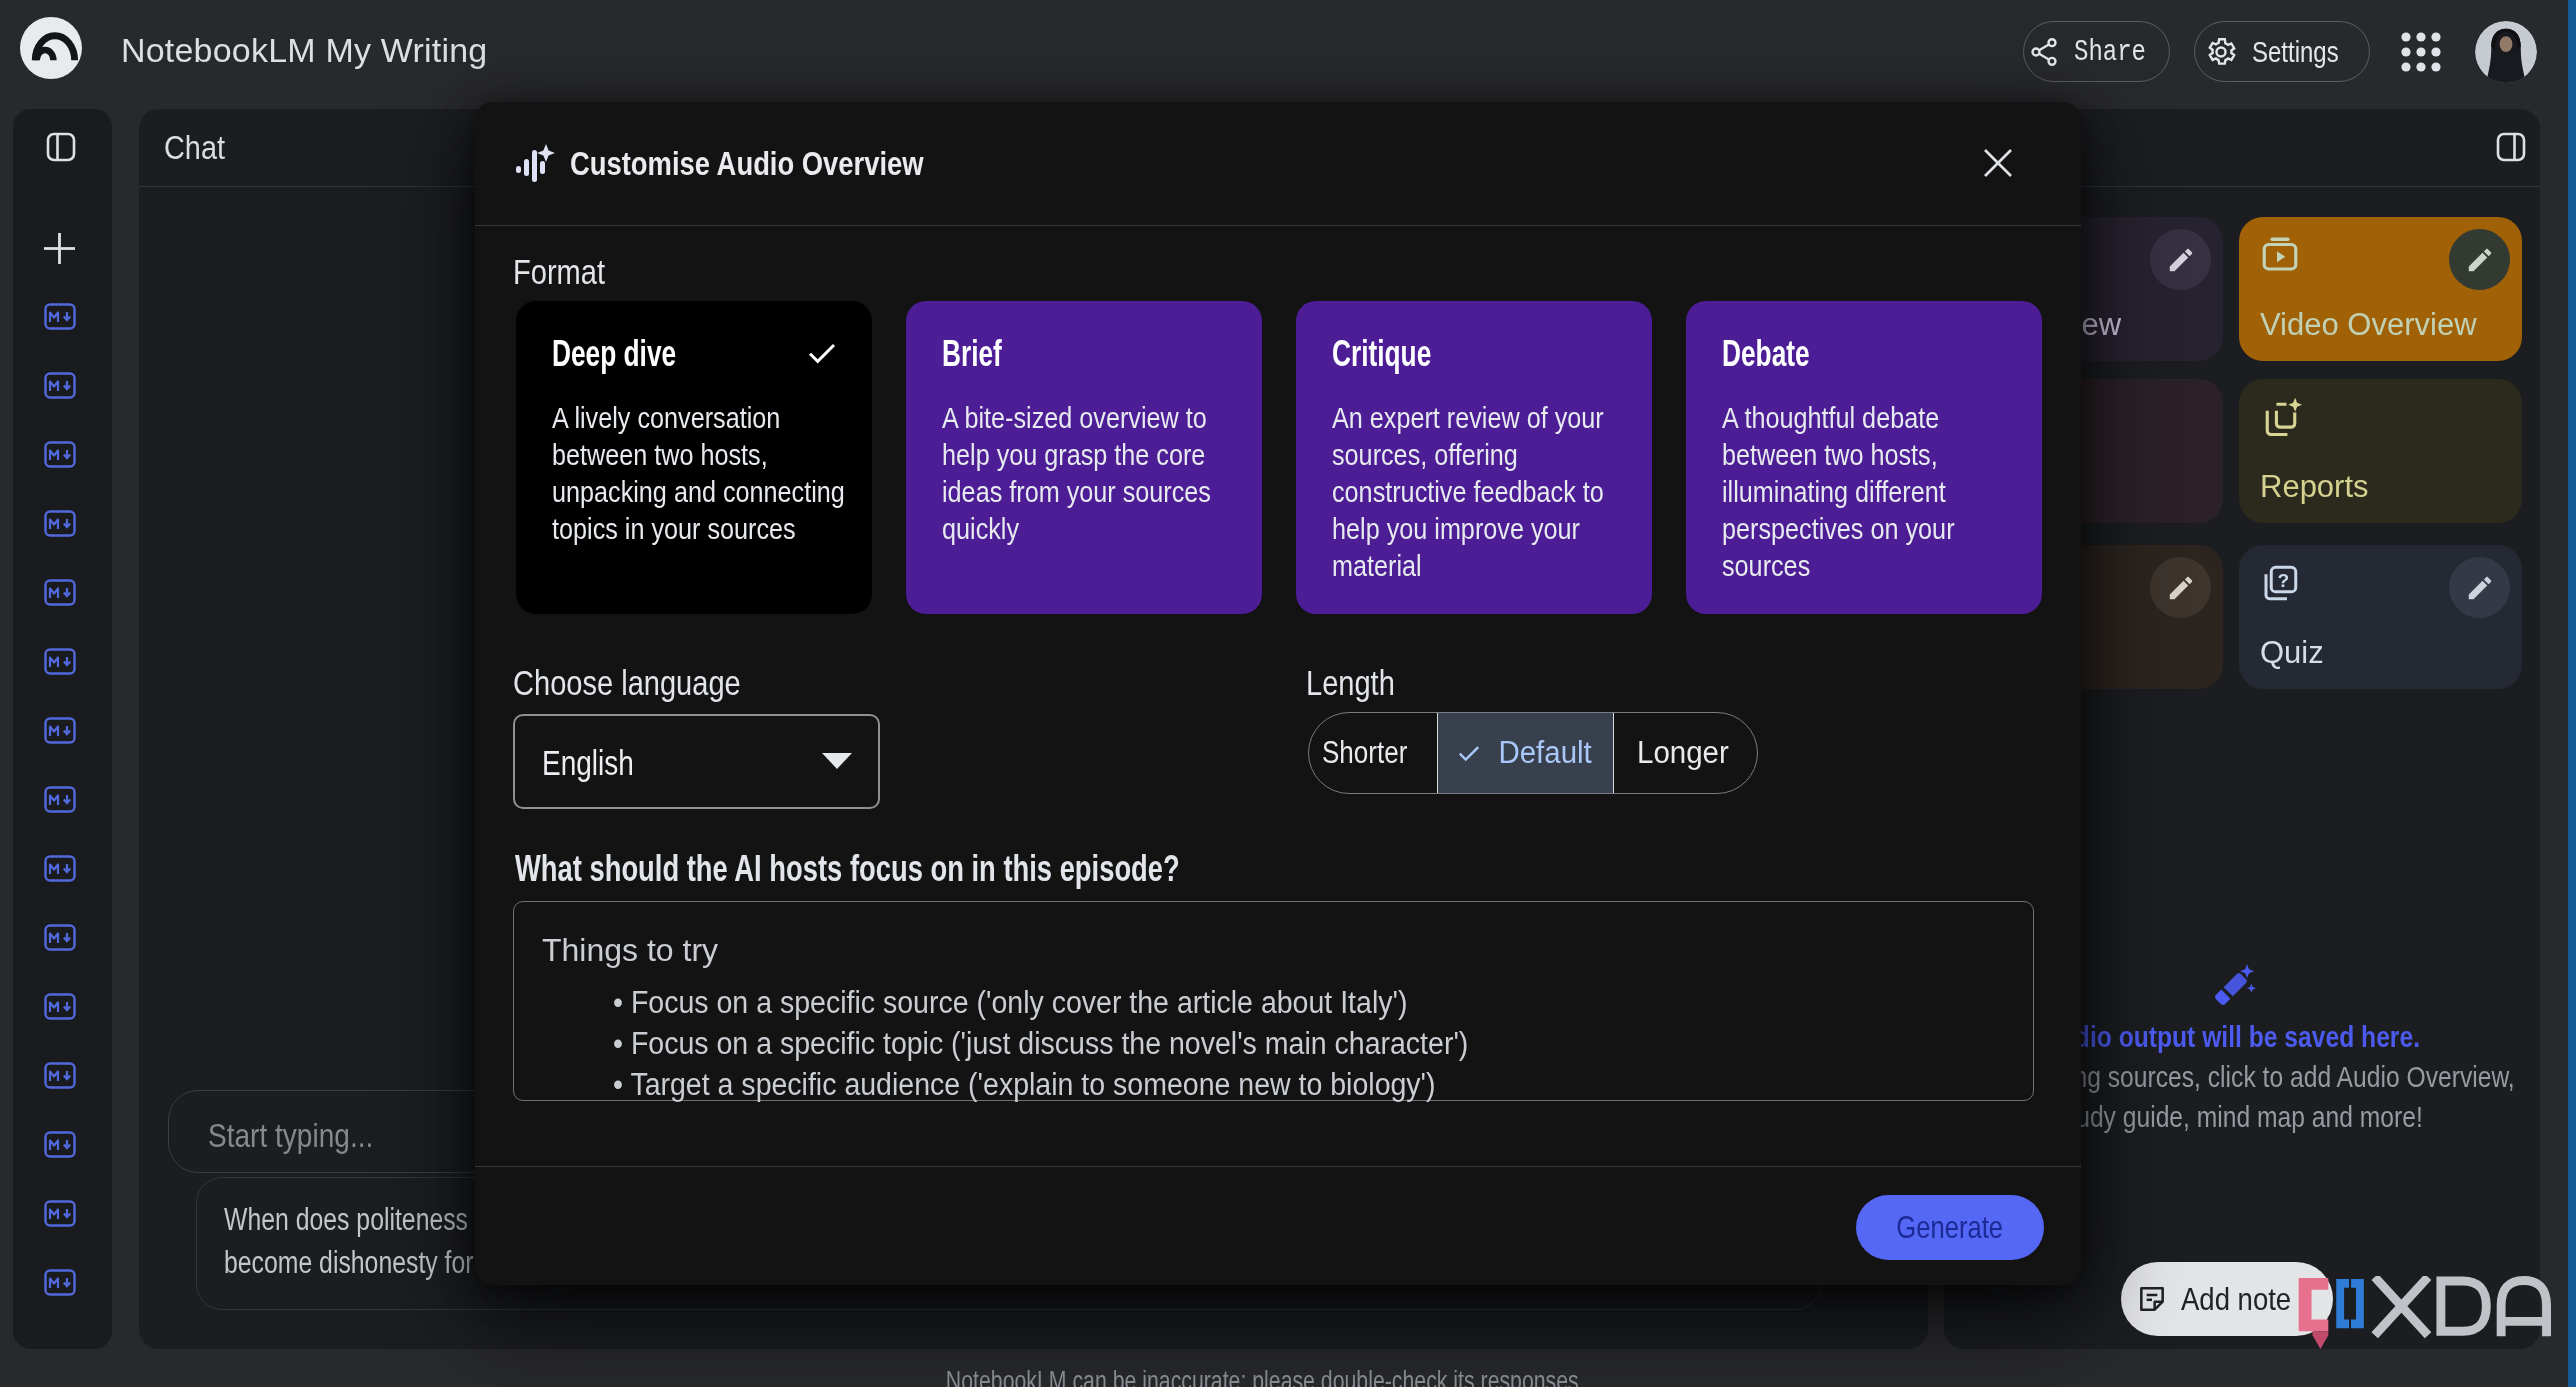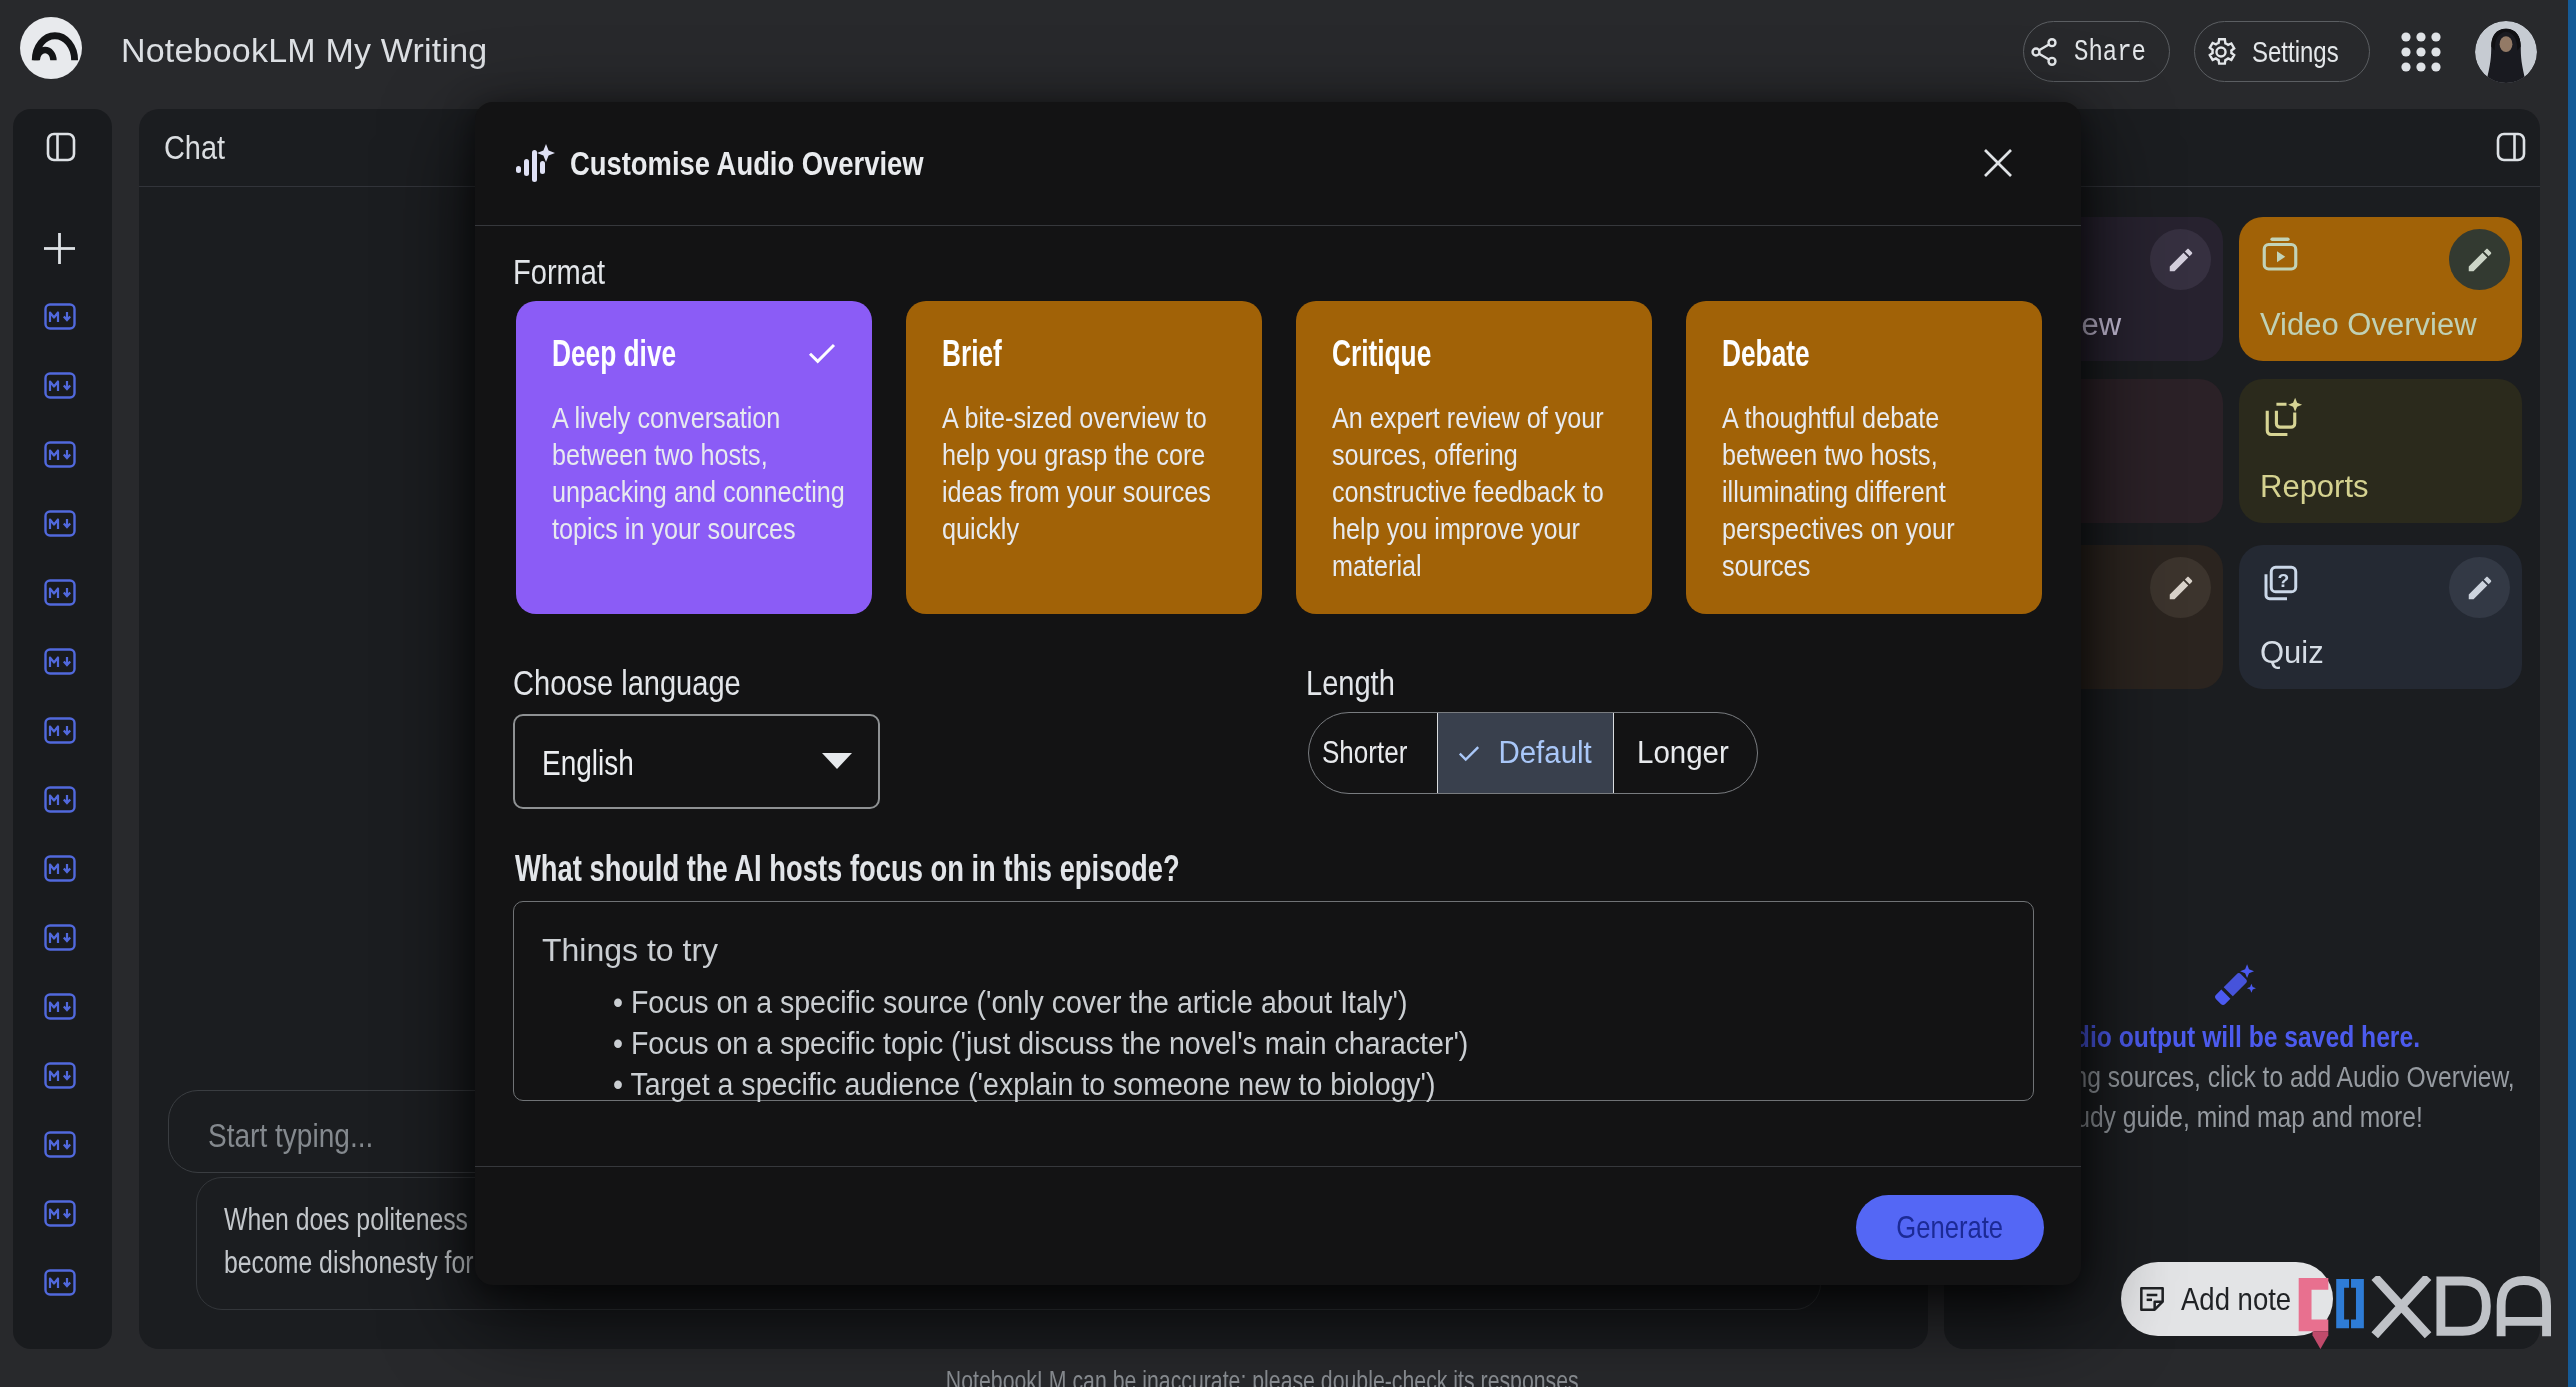--- a/index.html
+++ b/index.html
@@ -43,22 +43,22 @@
 
   
   .modal { left:475px; top:102px; width:1606px; height:1183px; background:#131314; border-radius:18px;
            box-shadow:0 30px 89px rgba(0,0,0,0.75), 0 6px 30px rgba(0,0,0,0.5); }
   .mtitle { left:95px; top:43px; font-size:33px; font-weight:700; color:#e9ebee;
             transform:scaleX(0.83); transform-origin:0 0; white-space:nowrap; }
   .sqz { display:inline-block; transform:scaleX(0.83); transform-origin:0 50%; white-space:nowrap; }
   .mdivider { left:0; top:123px; width:1606px; height:1px; background:#36383c; }
   .sectlabel { font-size:35px; font-weight:500; color:#e2e5e9; }
   .fcards { left:41px; top:199px; display:flex; gap:34px; }
-  .fcard { width:356px; height:313px; border-radius:20px; background:#a16207; padding:32px 36px; position:relative; overflow:hidden; }
-  .fcard.sel { background:#8b5cf6; }
+  .fcard { width:356px; height:313px; border-radius:20px; background:#4c1d95; padding:32px 36px; position:relative; overflow:hidden; }
+  .fcard.sel { background:#000000; }
   .fcard h3 { font-size:36px; font-weight:700; color:#fdfeff; letter-spacing:0px; display:inline-block; transform:scaleX(0.73); transform-origin:0 50%; white-space:nowrap; }
   .fcard p { margin-top:24px; font-size:30px; line-height:37px; color:#e7eaef;
              transform:scaleX(0.84); transform-origin:0 0; white-space:nowrap; }
   .selselect { left:38px; top:612px; width:367px; height:95px; border:2px solid #8e9193; border-radius:10px; }
   .seltxt { left:67px; top:641px; font-size:35px; color:#eceef1; }
   .segm { left:833px; top:610px; width:450px; height:82px; border:1.5px solid #797c80; border-radius:42px;
           display:flex; overflow:hidden; }
   .seg { display:flex; align-items:center; justify-content:center; font-size:31px; color:#e8eaed; }
   .seg.s1 { width:128px; }
   .seg.s2 { width:177px; background:#39404d; color:#a9c7f8; gap:14px; border-left:1.5px solid #dadde0; border-right:1.5px solid #dadde0; }

